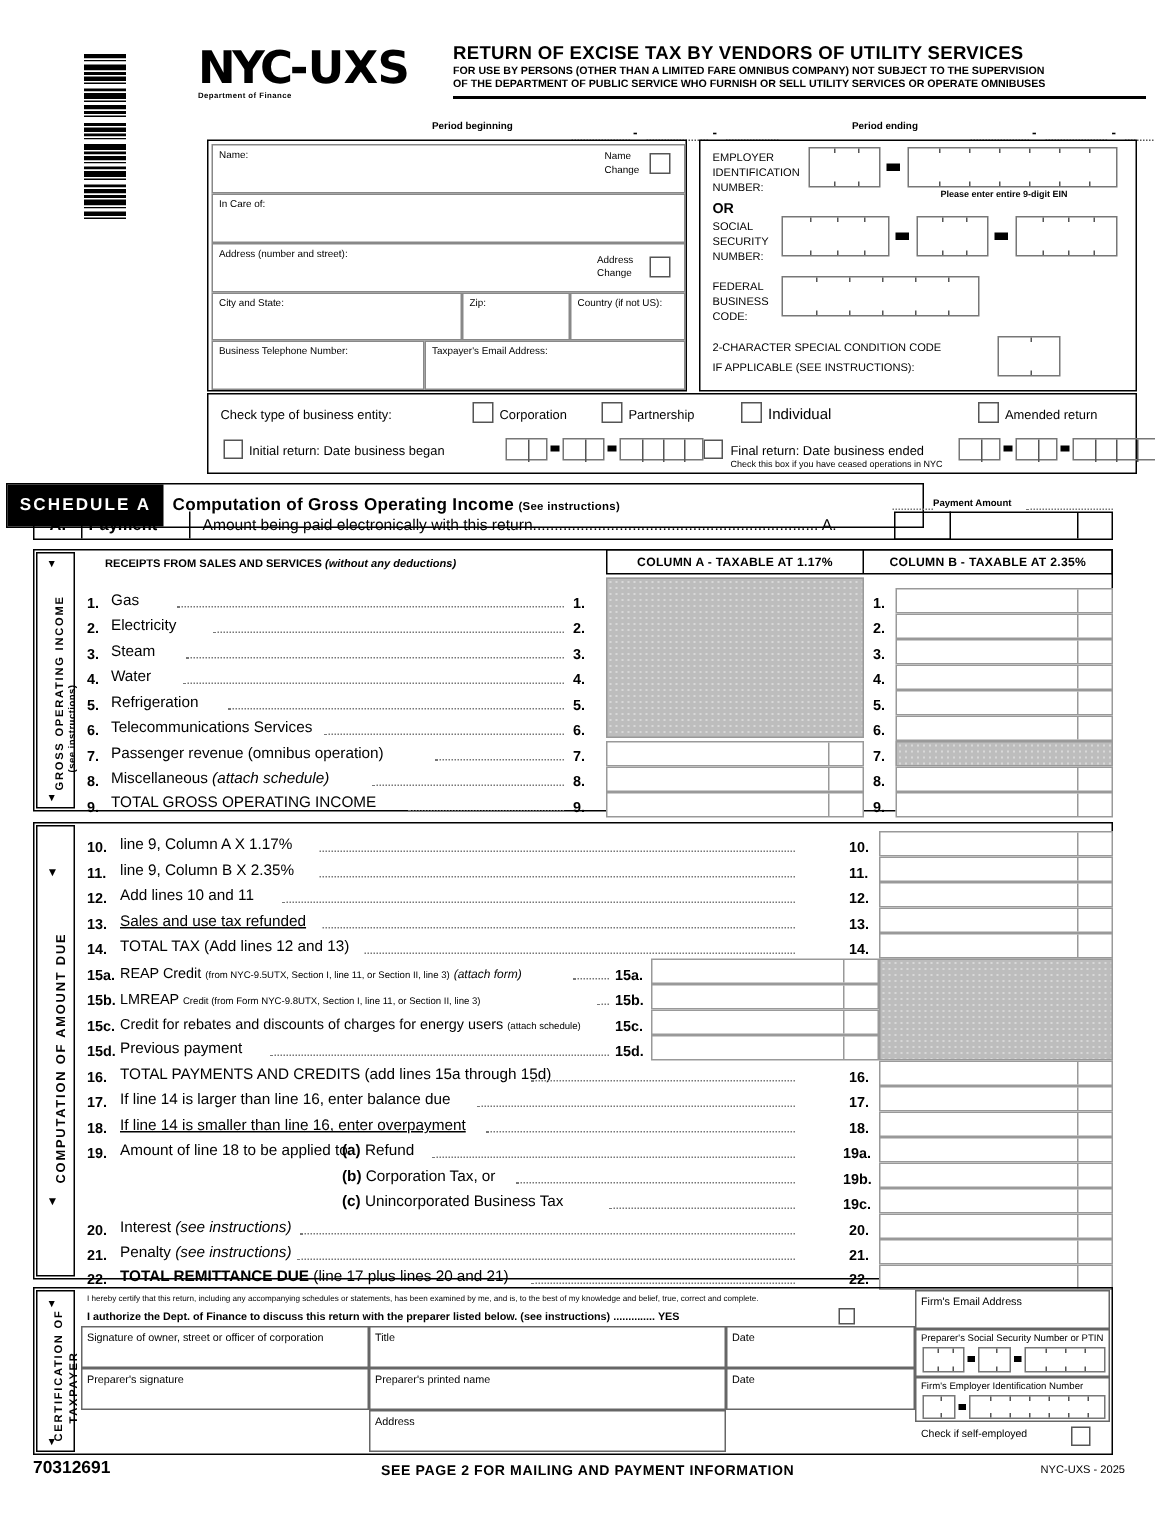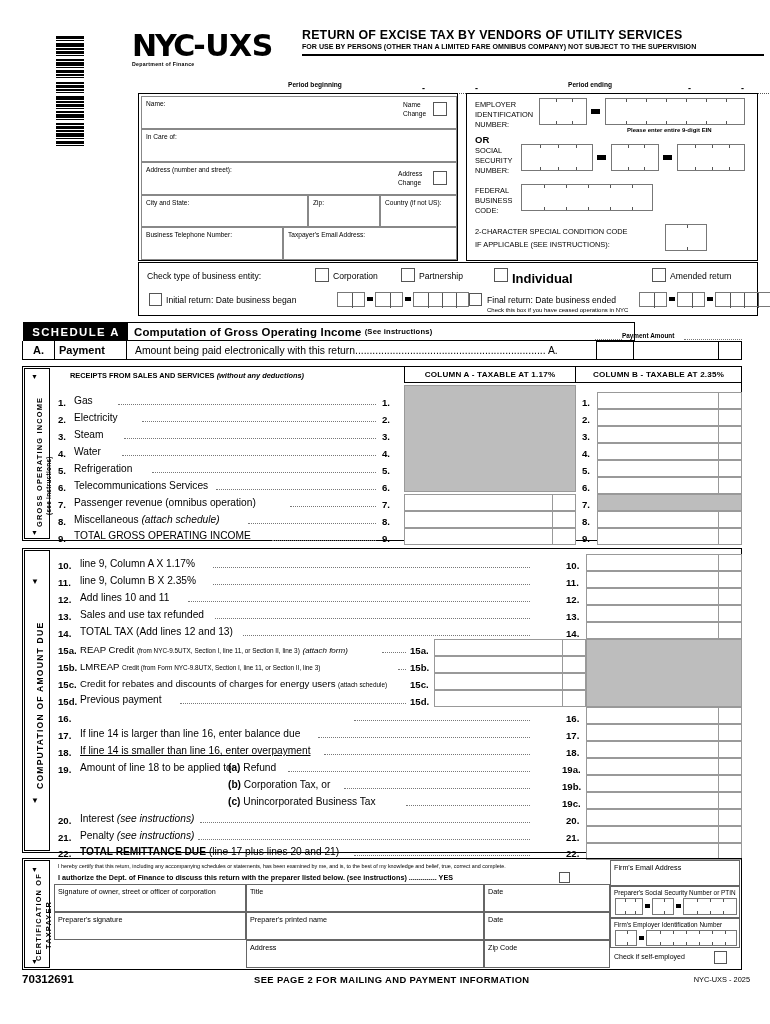--- a/index.html
+++ b/index.html
@@ -44,21 +44,21 @@
   .bxk { position: absolute; border: 1px solid #000; }
   .lbl { position: absolute; font-size: 6.6px; white-space: nowrap; }
   .lbl8 { position: absolute; font-size: 7.4px; white-space: nowrap; }
   .cb { position: absolute; border: 1px solid #555; background: #fff; }
   .seg { position: absolute; border: 1px solid #777; }
   .seg i { position: absolute; top: 0; width: 1px; height: 3px; background: #555; }
   .seg u { position: absolute; bottom: 0; width: 1px; height: 3px; background: #555; text-decoration: none; }
   .hy { position: absolute; background: #000; }
 
   
-  .schA { position: absolute; left: 23px; top: 322px; width: 720px; height: 19px; border: 1.4px solid #000; }
+  .schA { position: absolute; left: 4px; top: 322px; width: 720px; height: 30px; border: 1.4px solid #000; }
   .schA .tag { position: absolute; left: 0; top: 0; width: 104px; height: 100%; background: #000; color: #fff;
       font-weight: bold; font-size: 11.4px; letter-spacing: 1.4px; display: flex; align-items: center; justify-content: center; }
   .schA .ttl { position: absolute; left: 110px; top: 0; height: 100%; display: flex; align-items: center;
       font-weight: bold; font-size: 11.4px; letter-spacing: .2px; }
   .schA .ttl em { font-style: normal; font-weight: bold; font-size: 7.6px; margin-left: 3px; }
 
   .payrow { position: absolute; left: 22px; top: 341px; width: 720px; height: 19px; border: 1.4px solid #000; border-top: none;}
   .payrow .a { position: absolute; left: 0; top: 0; width: 32px; height: 100%; display: flex; align-items: center; justify-content: center;
       font-weight: bold; font-size: 11px; border-right: 1.4px solid #000; }
   .payrow .p { position: absolute; left: 36px; top: 0; width: 68px; height: 100%; display: flex; align-items: center;
@@ -163,20 +163,21 @@
     </div>
 
   <div class="hdr">
     <div class="logo">
       <div class="logo-nyc"><span>NYC</span><span class="uxs">-UXS</span></div>
       <div class="logo-dof">Department of Finance</div>
     </div>
     <div class="titleblock">
       <div class="t1">RETURN OF EXCISE TAX BY VENDORS OF UTILITY SERVICES</div>
       <div class="t2">FOR USE BY PERSONS (OTHER THAN A LIMITED FARE OMNIBUS COMPANY) NOT SUBJECT TO THE SUPERVISION</div>
+      <div class="t2">OF THE DEPARTMENT OF PUBLIC SERVICE WHO FURNISH OR SELL UTILITY SERVICES OR OPERATE OMNIBUSES</div>
       <div class="t-rule"></div>
     </div>
   </div>
 
   <div class="period">
     <div class="lbl" style="left:156px;top:1px;">Period beginning</div>
     <div class="dline" style="left:246px;width:42px;"></div>
     <div class="dsh" style="left:290px;">-</div>
     <div class="dline" style="left:296px;width:44px;"></div>
     <div class="dsh" style="left:343px;">-</div>
@@ -310,21 +311,21 @@
     </div>
   </div>
 
   <div class="bxk" style="left:138px;top:262px;width:620px;height:54px;">
     <div class="lbl8" style="left:8px;top:8px;font-size:8.6px;">Check type of business entity:</div>
     <div class="cb" style="left:176px;top:5px;width:14px;height:14px;"></div>
     <div class="lbl8" style="left:194px;top:8px;font-size:8.6px;">Corporation</div>
     <div class="cb" style="left:262px;top:5px;width:14px;height:14px;"></div>
     <div class="lbl8" style="left:280px;top:8px;font-size:8.6px;">Partnership</div>
     <div class="cb" style="left:355px;top:5px;width:14px;height:14px;"></div>
-    <div class="lbl8" style="left:373px;top:8px;font-size:13px;font-weight:bold;">Individual</div>
+    <div class="lbl8" style="left:373px;top:8px;font-size:10px;">Individual</div>
     <div class="cb" style="left:513px;top:5px;width:14px;height:14px;"></div>
     <div class="lbl8" style="left:531px;top:8px;font-size:8.6px;">Amended return</div>
 
     <div class="cb" style="left:10px;top:30px;width:13px;height:13px;"></div>
     <div class="lbl8" style="left:27px;top:32px;font-size:8.6px;">Initial return:  Date business began</div>
     <div class="seg" style="left:198px;top:29px;width:28px;height:15px;">
         <i style="left:14px;height:15px;"></i>
       </div>
     <div class="hy" style="left:228px;top:34px;width:6px;height:4px;"></div>
     <div class="seg" style="left:236px;top:29px;width:28px;height:15px;">
@@ -510,21 +511,21 @@
 
   <div class="rownum" style="left:58px;top:594px;">12.</div>
   <div class="rowlbl" style="left:80px;top:592px;">Add lines 10 and 11</div>
   <div class="leader" style="left:188px;top:601px;width:342px;"></div>
   <div class="rownum" style="left:566px;top:594px;">12.</div>
   <div class="amtbox" style="left:586px;top:588px;width:156px;height:17px;">
       <div class="cents"></div>
     </div>
 
   <div class="rownum" style="left:58px;top:611px;">13.</div>
-  <div class="rowlbl" style="left:80px;top:609px;">Sales and use tax refunded</div>
+  <div class="rowlbl" style="left:80px;top:609px;text-decoration:underline;">Sales and use tax refunded</div>
   <div class="leader" style="left:215px;top:618px;width:315px;"></div>
   <div class="rownum" style="left:566px;top:611px;">13.</div>
   <div class="amtbox" style="left:586px;top:605px;width:156px;height:17px;">
       <div class="cents"></div>
     </div>
 
   <div class="rownum" style="left:58px;top:628px;">14.</div>
   <div class="rowlbl" style="left:80px;top:626px;">TOTAL TAX (Add lines 12 and 13)</div>
   <div class="leader" style="left:243px;top:635px;width:287px;"></div>
   <div class="rownum" style="left:566px;top:628px;">14.</div>
@@ -569,20 +570,21 @@
 
   <div class="rownum" style="left:58px;top:696px;">15d.</div>
   <div class="rowlbl" style="left:80px;top:694px;">Previous payment</div>
   <div class="leader" style="left:180px;top:703px;width:226px;"></div>
   <div class="rownum" style="left:410px;top:696px;">15d.</div>
   <div class="amtbox" style="left:434px;top:690px;width:152px;height:17px;">
       <div class="cents"></div>
     </div>
 
   <div class="rownum" style="left:58px;top:713px;">16.</div>
+  <div class="rowlbl" style="left:80px;top:711px;">TOTAL PAYMENTS AND CREDITS (add lines 15a through 15d)</div>
   <div class="leader" style="left:354px;top:720px;width:176px;"></div>
   <div class="rownum" style="left:566px;top:713px;">16.</div>
   <div class="amtbox" style="left:586px;top:707px;width:156px;height:17px;">
       <div class="cents"></div>
     </div>
 
   <div class="rownum" style="left:58px;top:730px;">17.</div>
   <div class="rowlbl" style="left:80px;top:728px;">If line 14 is larger than line 16, enter balance due</div>
   <div class="leader" style="left:318px;top:737px;width:212px;"></div>
   <div class="rownum" style="left:566px;top:730px;">17.</div>
@@ -695,23 +697,20 @@
     </div>
   <div class="cell" style="left:246px;top:912px;width:238px;height:28px;">
       <span>Preparer's printed name</span>
     </div>
   <div class="cell" style="left:484px;top:912px;width:126px;height:28px;">
       <span>Date</span>
     </div>
 
   <div class="cell" style="left:246px;top:940px;width:238px;height:28px;">
       <span>Address</span>
-    </div>
-  <div class="cell" style="left:484px;top:940px;width:126px;height:28px;">
-      <span>Zip Code</span>
     </div>
 
   <div class="cell" style="left:610px;top:860px;width:130px;height:26px;">
       <span>Firm's Email Address</span>
     </div>
   <div class="cell" style="left:610px;top:886px;width:130px;height:32px;">
     <span style="font-size:6.4px;">Preparer's Social Security Number or PTIN</span>
     <div class="seg" style="left:4px;top:11px;width:28px;height:17px;">
         <i style="left:9px;"></i>
         <i style="left:19px;"></i>

